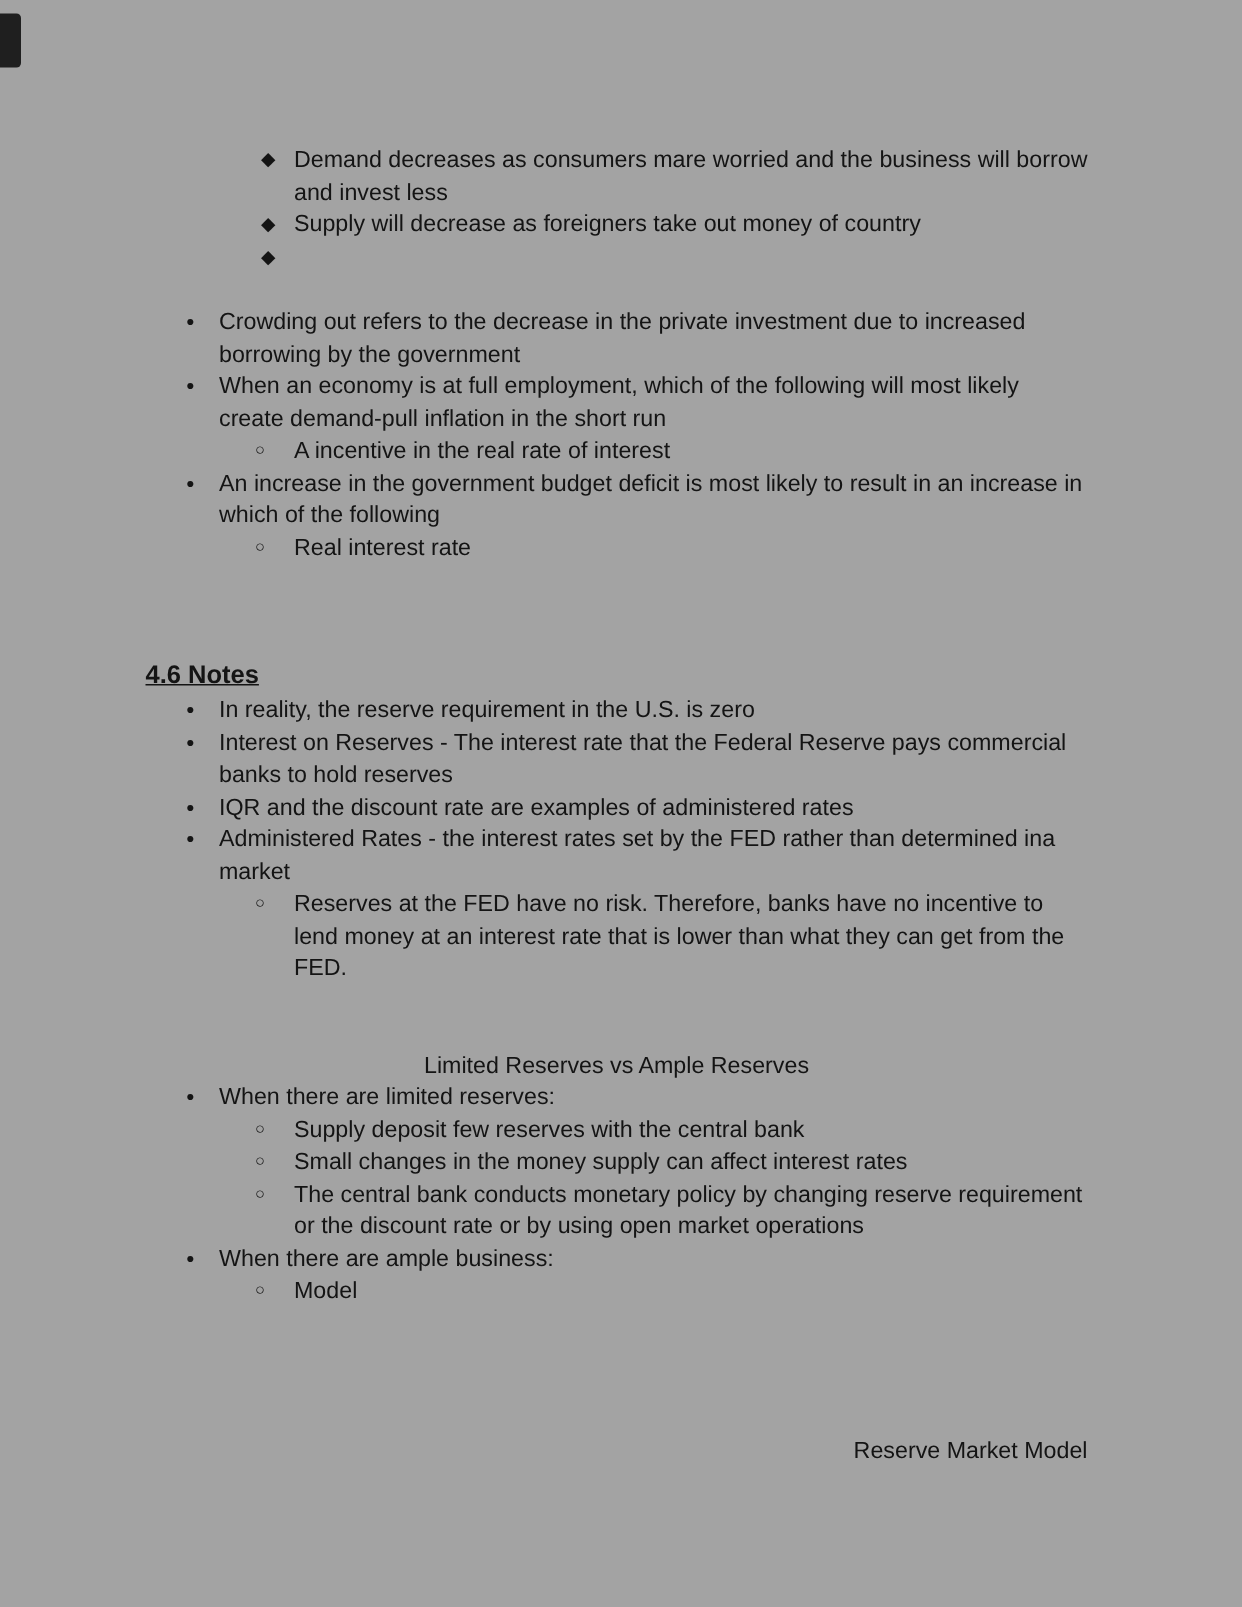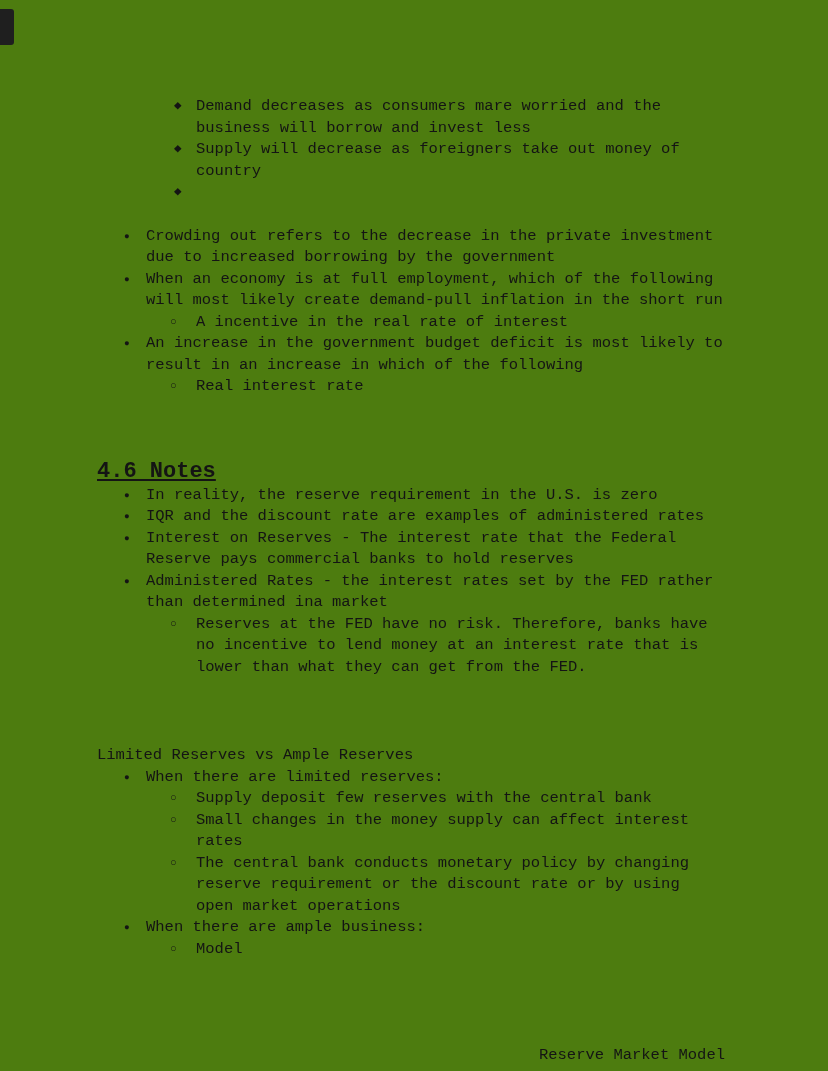--- a/index.html
+++ b/index.html
@@ -1,21 +1,21 @@
 <!DOCTYPE html>
 <html><head>
 <meta charset="utf-8">
 <style>
   html, body { margin: 0; padding: 0; background: #ffffff; }
   .page {
     position: relative;
     width: 828px;
     height: 1071px;
-    background: #4d7c0f;
-    font-family: Liberation Mono, monospace;
+    background: #a3a3a3;
+    font-family: Liberation Sans, sans-serif;
     font-size: 15.5px;
     line-height: 21.5px;
     color: #141414;
     overflow: hidden;
   }
   .corner-artifact {
     position: absolute;
     left: 0;
     top: 9px;
     width: 14px;
@@ -59,28 +59,28 @@
     position: absolute;
     left: 77px;
     top: 0;
     font-size: 12.5px;
     line-height: 21.5px;
   }
 
   .gap-after-diamonds { margin-bottom: 22px; }
 
   .notes-heading {
-    font-size: 22px;
+    font-size: 17px;
     line-height: 23px;
     font-weight: bold;
     text-decoration: underline;
     margin-top: 62px;
     margin-bottom: 2px;
   }
-  .reserves-intro { margin-top: 67px; }
+  .reserves-intro { margin-top: 43px; text-align: center; }
   .footer-line { margin-top: 85px; text-align: right; }
   p { margin: 0; }
 </style>
 </head>
 <body>
 
 <div class="page">
 
   <div class="corner-artifact"></div>
 
@@ -97,22 +97,22 @@
       <li class="b1">When an economy is at full employment, which of the following will most likely create demand-pull inflation in the short run</li>
       <li class="b2">A incentive in the real rate of interest</li>
       <li class="b1">An increase in the government budget deficit is most likely to result in an increase in which of the following</li>
       <li class="b2">Real interest rate</li>
     </ul>
 
     <p class="notes-heading">4.6 Notes</p>
 
     <ul>
       <li class="b1">In reality, the reserve requirement in the U.S. is zero</li>
+      <li class="b1">Interest on Reserves - The interest rate that the Federal Reserve pays commercial banks to hold reserves</li>
       <li class="b1">IQR and the discount rate are examples of administered rates</li>
-      <li class="b1">Interest on Reserves - The interest rate that the Federal Reserve pays commercial banks to hold reserves</li>
       <li class="b1">Administered Rates - the interest rates set by the FED rather than determined ina  market</li>
       <li class="b2">Reserves at the FED have no risk. Therefore, banks have no incentive to lend money at an interest rate that is lower than what they can get from the FED.</li>
     </ul>
 
     <p class="reserves-intro">Limited Reserves vs Ample Reserves</p>
 
     <ul>
       <li class="b1">When there are limited reserves:</li>
       <li class="b2">Supply deposit few reserves with the central bank</li>
       <li class="b2">Small changes in the money supply can affect interest rates</li>

